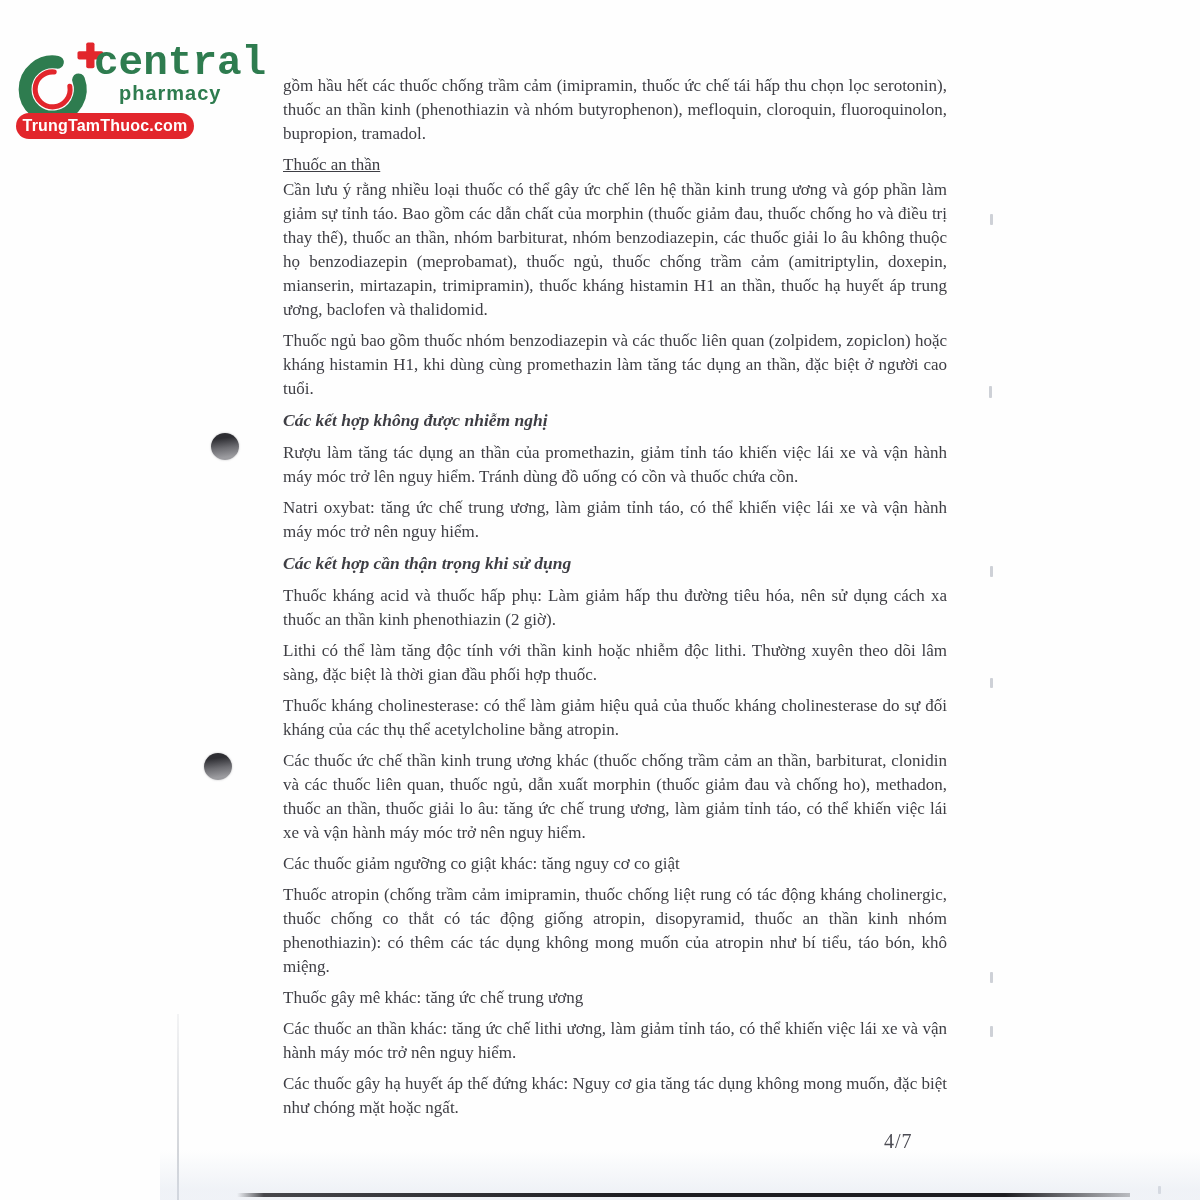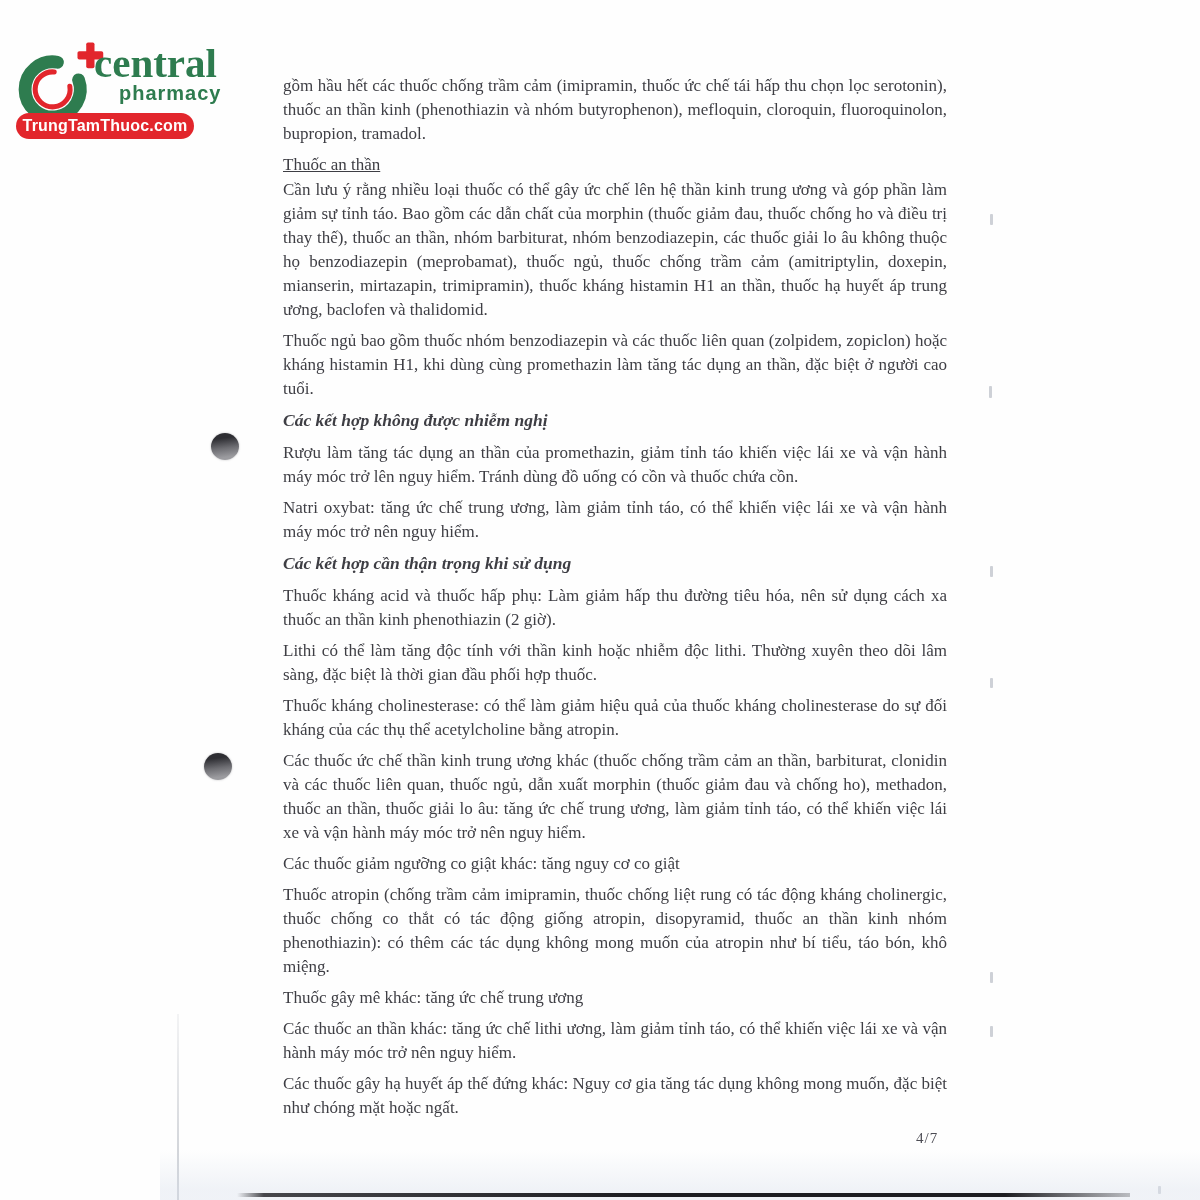--- a/index.html
+++ b/index.html
@@ -11,21 +11,21 @@
   .page{position:absolute;inset:0;background:#fefefe;}
   
   .scan-tint{position:absolute;left:160px;right:0;top:1150px;height:50px;
     background:linear-gradient(180deg,rgba(225,230,238,0) 0%,rgba(222,228,238,0.45) 80%);
     pointer-events:none;}
   
   .logo{position:absolute;left:14px;top:36px;width:210px;height:106px;}
   .logo-mark{position:absolute;left:0;top:0;width:92px;height:92px;}
   .logo-words{position:absolute;left:80px;top:6px;width:130px;}
   .logo-brand{
-    font-family:Liberation Serif, serif;
+    font-family:Liberation Mono, monospace;
     font-weight:700;font-size:41px;line-height:42px;letter-spacing:0px;
     color:var(--logo-green);
   }
   .logo-tagline{
     font-family:"Liberation Sans","DejaVu Sans",sans-serif;
     font-weight:700;font-size:20px;line-height:22px;letter-spacing:1px;
     color:var(--logo-green);padding-left:25px;margin-top:-2px;
   }
   .logo-badge{
     position:absolute;left:2px;top:77px;width:178px;height:26px;
@@ -49,22 +49,22 @@
   }
   
   .hole{
     position:absolute;width:28px;height:27px;border-radius:50%;
     background:linear-gradient(172deg,#2e2e33 22%,#6d6d72 55%,#9b9b9f 85%);
     box-shadow:0 0 2px rgba(120,120,125,0.5);
   }
   .hole-1{left:211px;top:433px;}
   .hole-2{left:204px;top:753px;}
   .page-number{
-    position:absolute;left:916px;top:1130px;
-    font-size:15px;color:#4c4c54;letter-spacing:1px;text-align:center;
+    position:absolute;left:884px;top:1130px;
+    font-size:20px;color:#4c4c54;letter-spacing:1px;text-align:center;
   }
   .bottom-bar{
     position:absolute;left:237px;top:1193px;width:893px;height:4px;
     background:linear-gradient(90deg,rgba(28,28,32,0) 0%,rgba(28,28,32,0.8) 3%,
       #1d1d21 45%,#1d1d21 86%,rgba(28,28,32,0.25) 100%);
   }
   .edge-line{
     position:absolute;left:177px;top:1014px;width:2px;height:186px;
     background:linear-gradient(180deg,rgba(178,182,190,0.15),rgba(170,175,184,0.65));
   }

